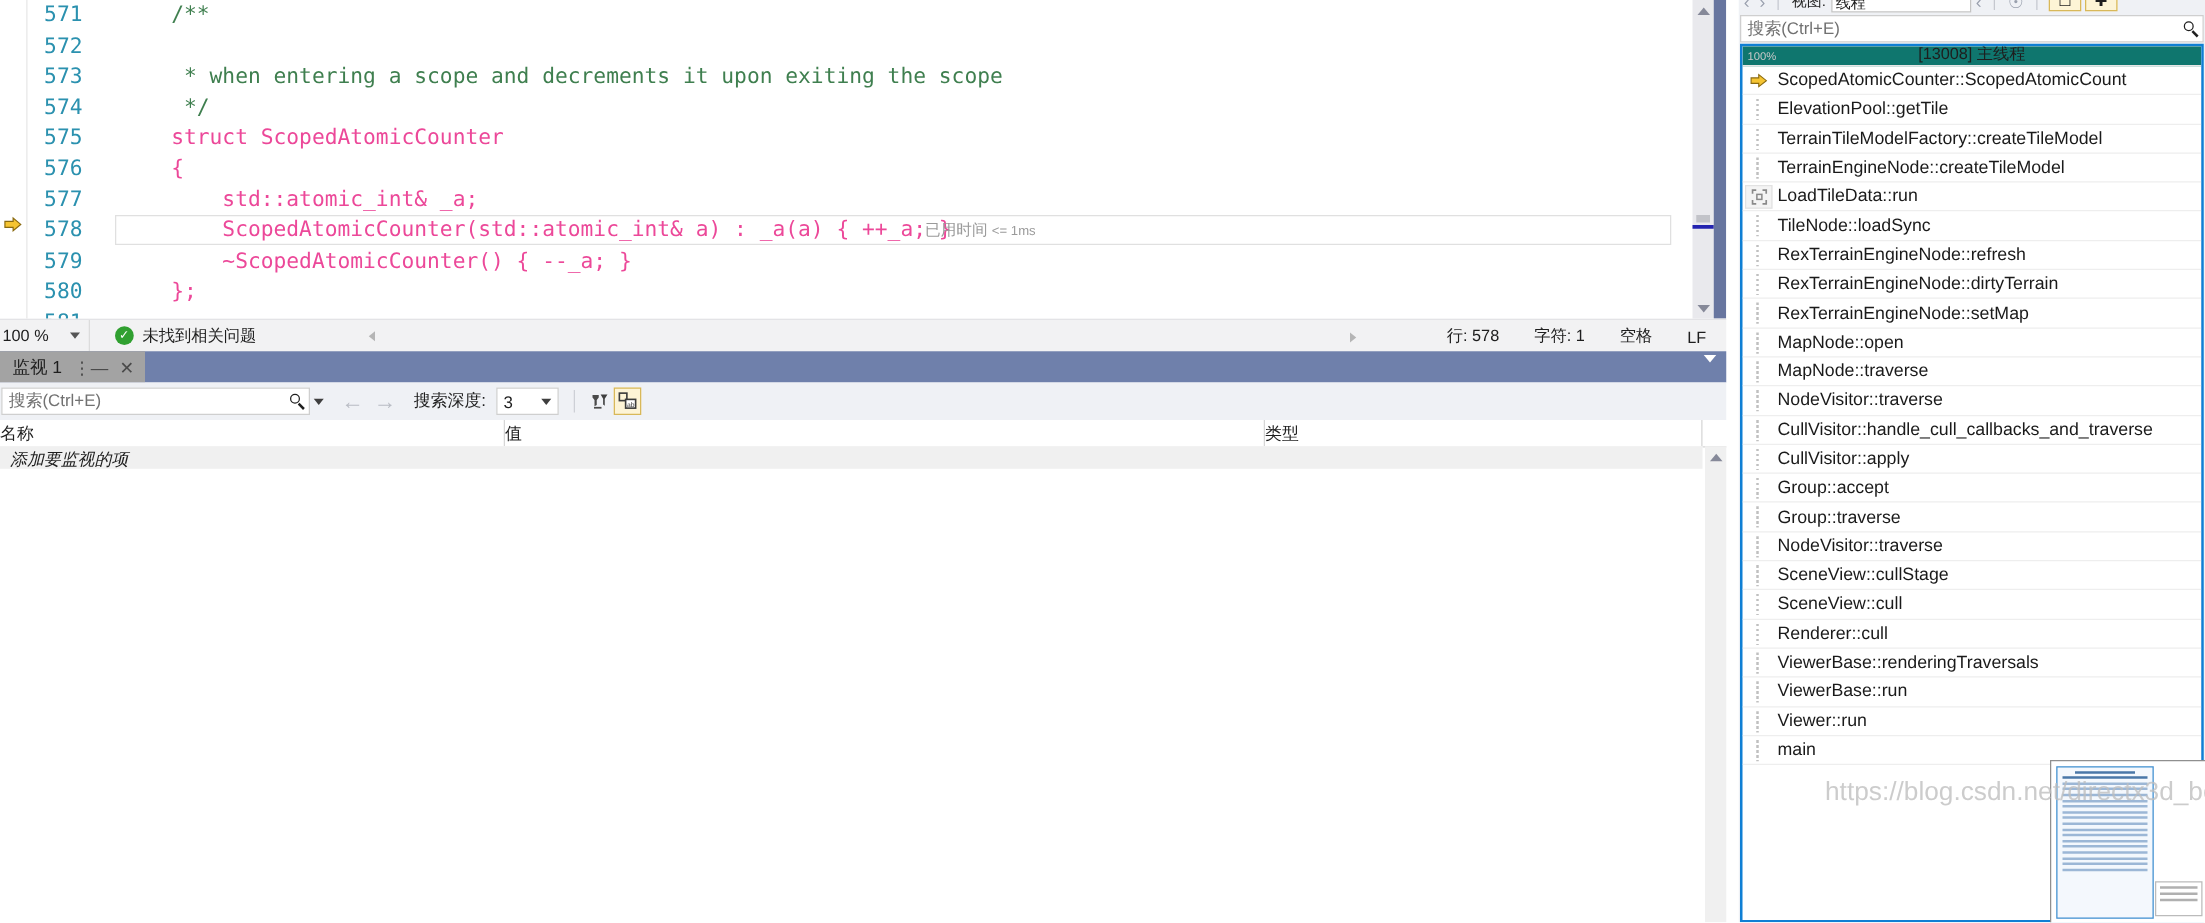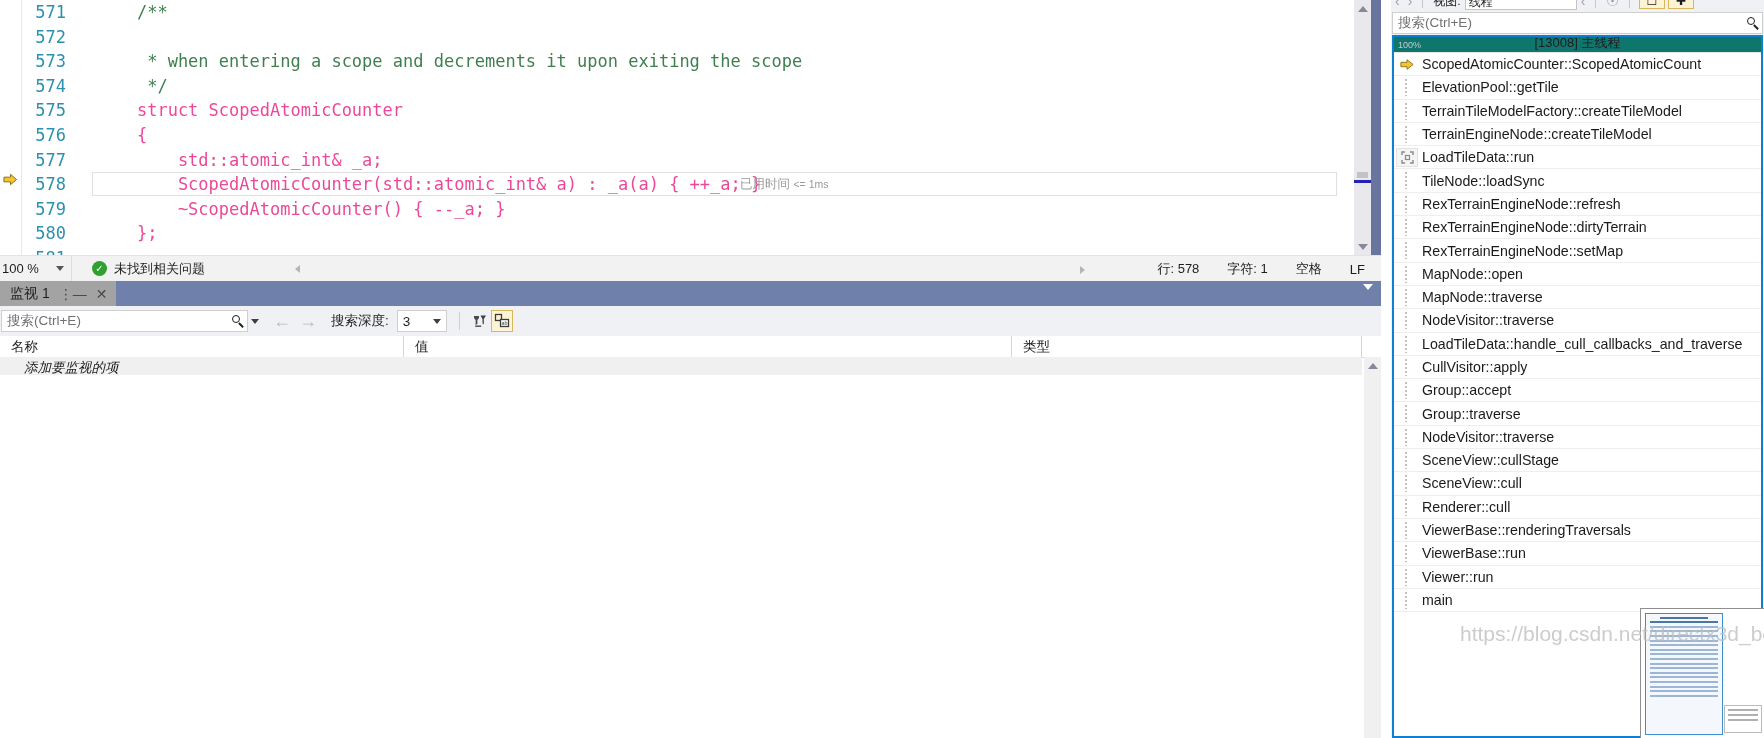--- a/index.html
+++ b/index.html
@@ -294,32 +294,32 @@
   .watch-header {
     position: absolute; left: 0; top: 55px;
     width: 1381px; height: 21px;
     background: #ffffff;
     border-bottom: 1px solid #d6d6d6;
     font-size: 13.5px; color: #1e1e1e;
   }
   .wh-cell {
     position: absolute; top: 0; height: 21px;
     line-height: 21px;
-    padding-left: 11px;
+    padding-left: 0;
     box-sizing: border-box;
     border-right: 1px solid #d6d6d6;
   }
   .watch-rowarea {
     position: absolute; left: 0; top: 76px;
     width: 1362px; height: 381px;
     background: #ffffff;
   }
   .watch-emptyrow {
     height: 18px; line-height: 21px;
-    padding-left: 24px;
+    padding-left: 8px;
     font-style: italic;
     font-size: 13.5px;
     color: #1e1e1e;
     background: #f0f0f0;
   }
   .watch-vscroll {
     position: absolute; right: 0; top: 76px;
     width: 17px; height: 381px;
     background: #f0f0f0;
   }
@@ -702,21 +702,21 @@
           <div class="cs-row">
             <div class="cs-gutter">
               <div class="dash"></div>
             </div>
             <span class="cs-label">NodeVisitor::traverse</span>
           </div>
           <div class="cs-row">
             <div class="cs-gutter">
               <div class="dash"></div>
             </div>
-            <span class="cs-label">LoadTileData::handle_cull_callbacks_and_traverse</span>
+            <span class="cs-label">CullVisitor::handle_cull_callbacks_and_traverse</span>
           </div>
           <div class="cs-row">
             <div class="cs-gutter">
               <div class="dash"></div>
             </div>
             <span class="cs-label">CullVisitor::apply</span>
           </div>
           <div class="cs-row">
             <div class="cs-gutter">
               <div class="dash"></div>

